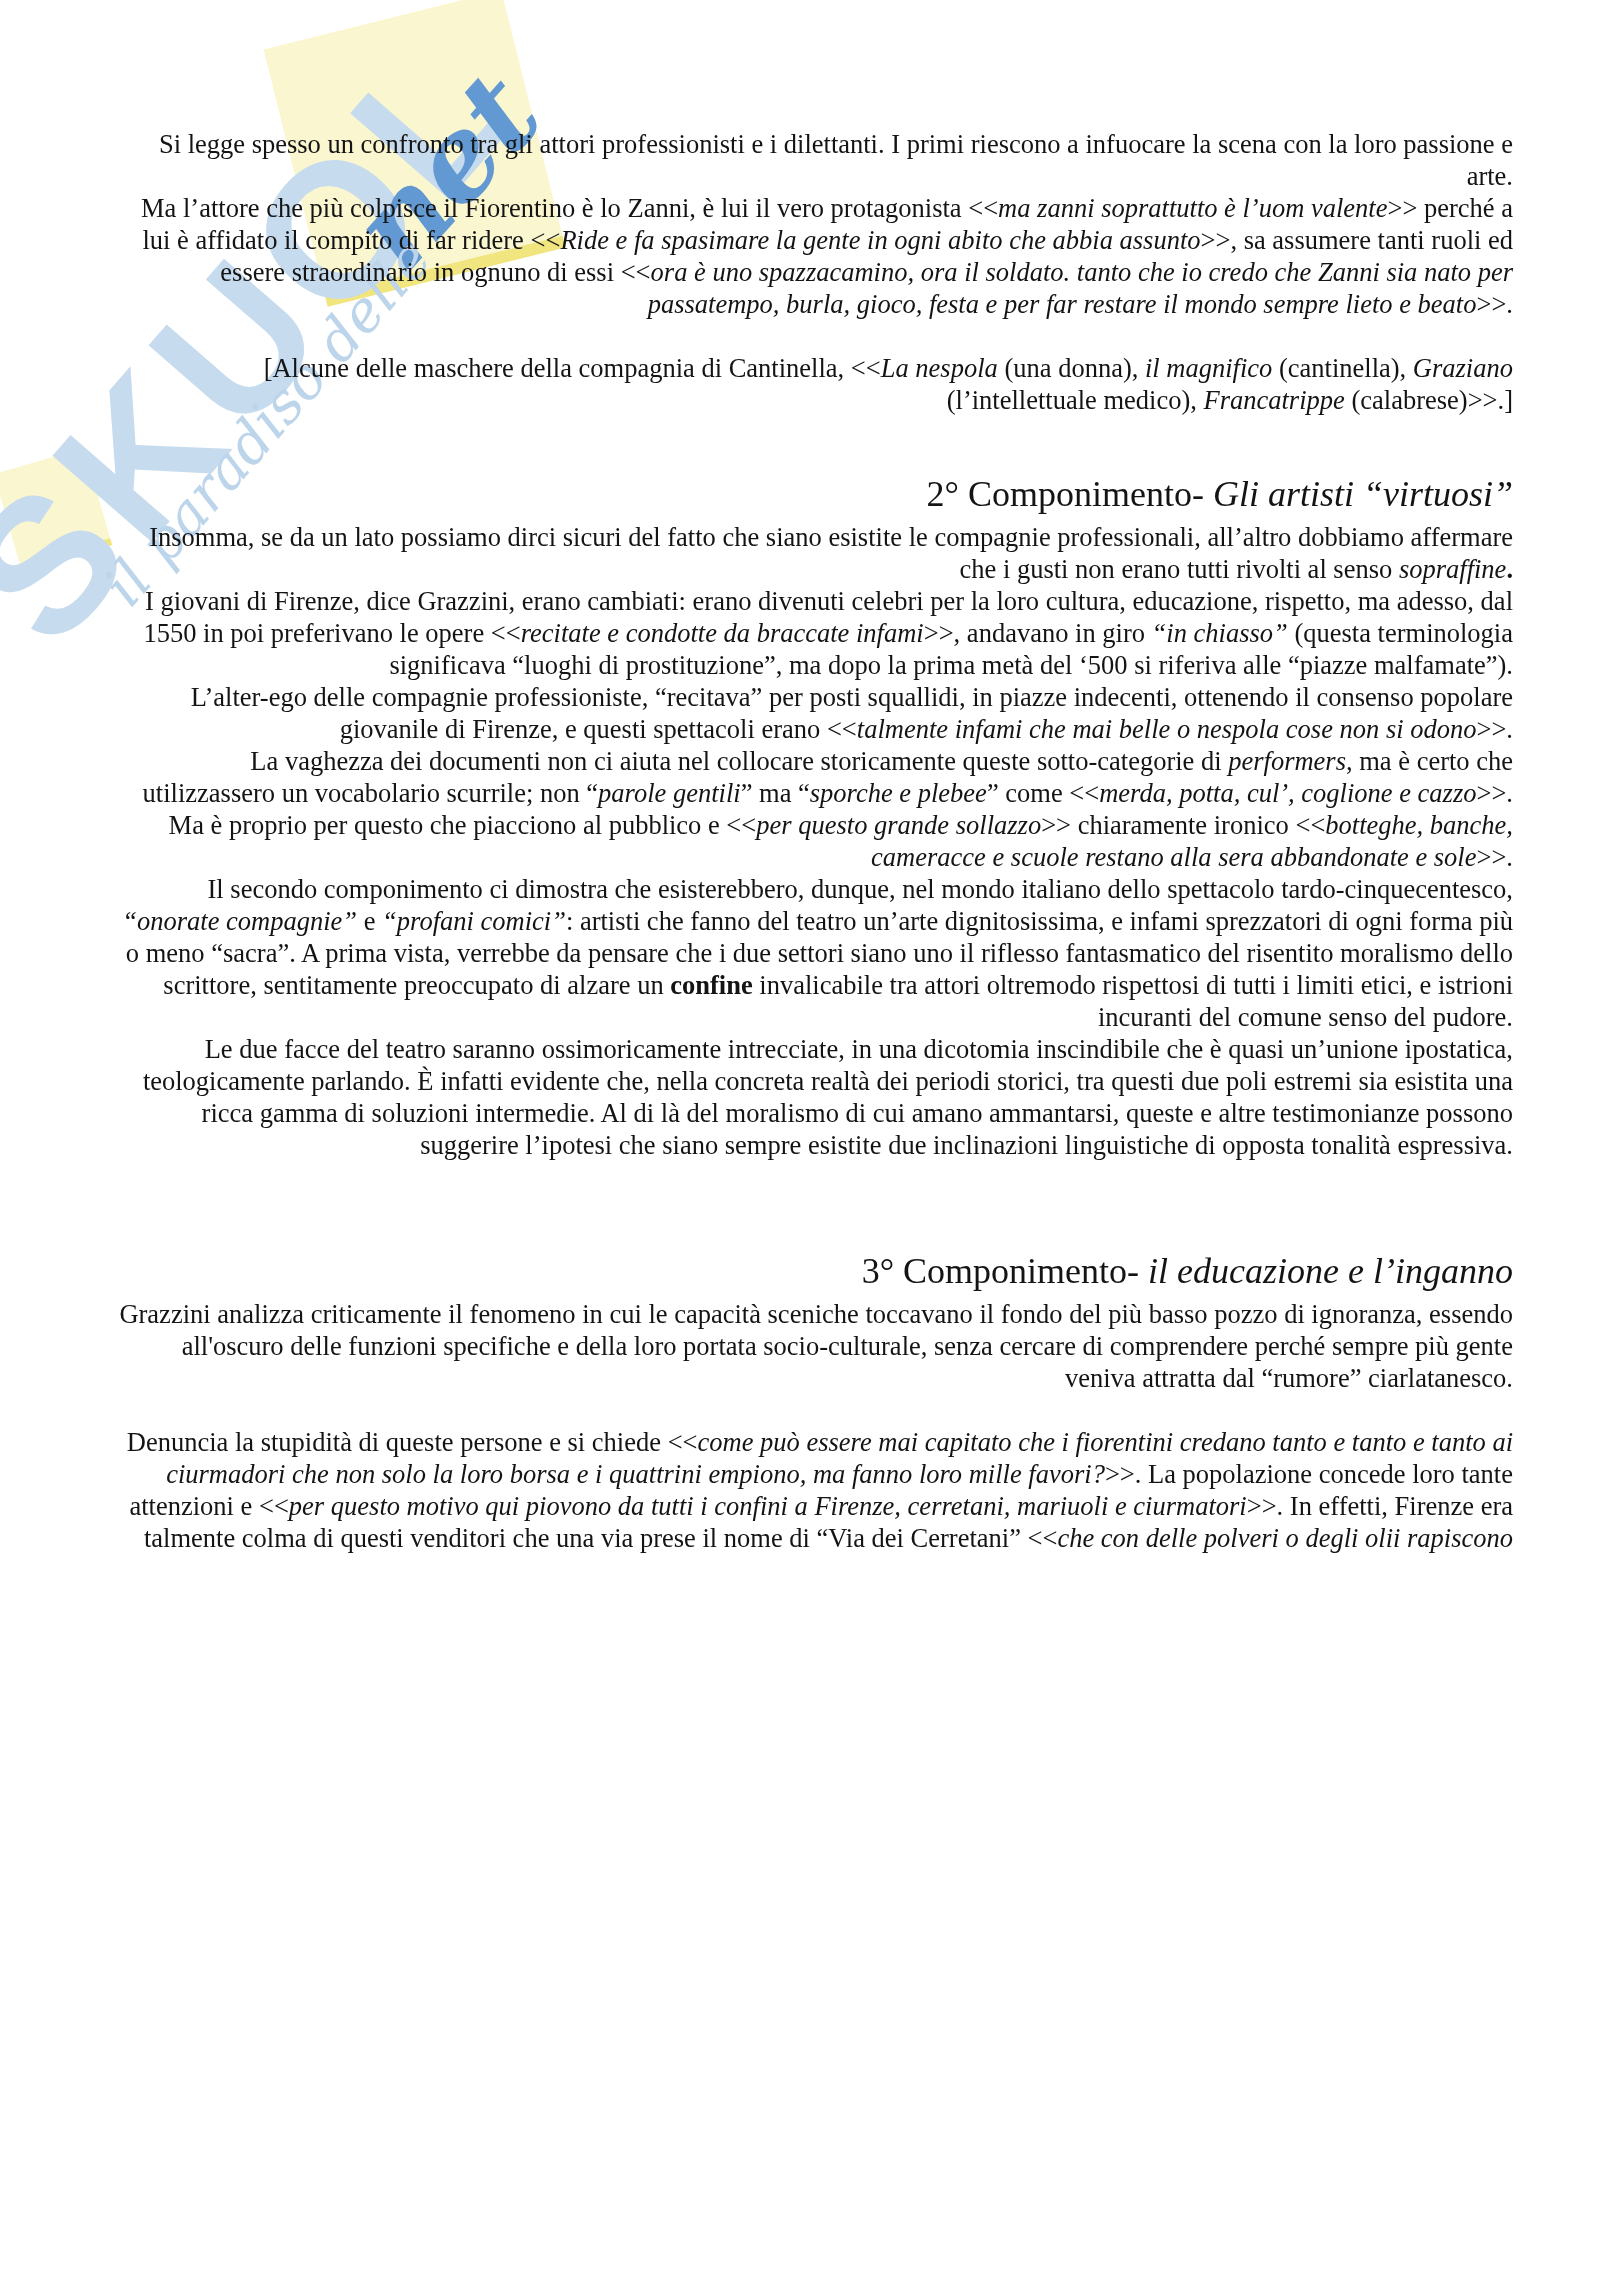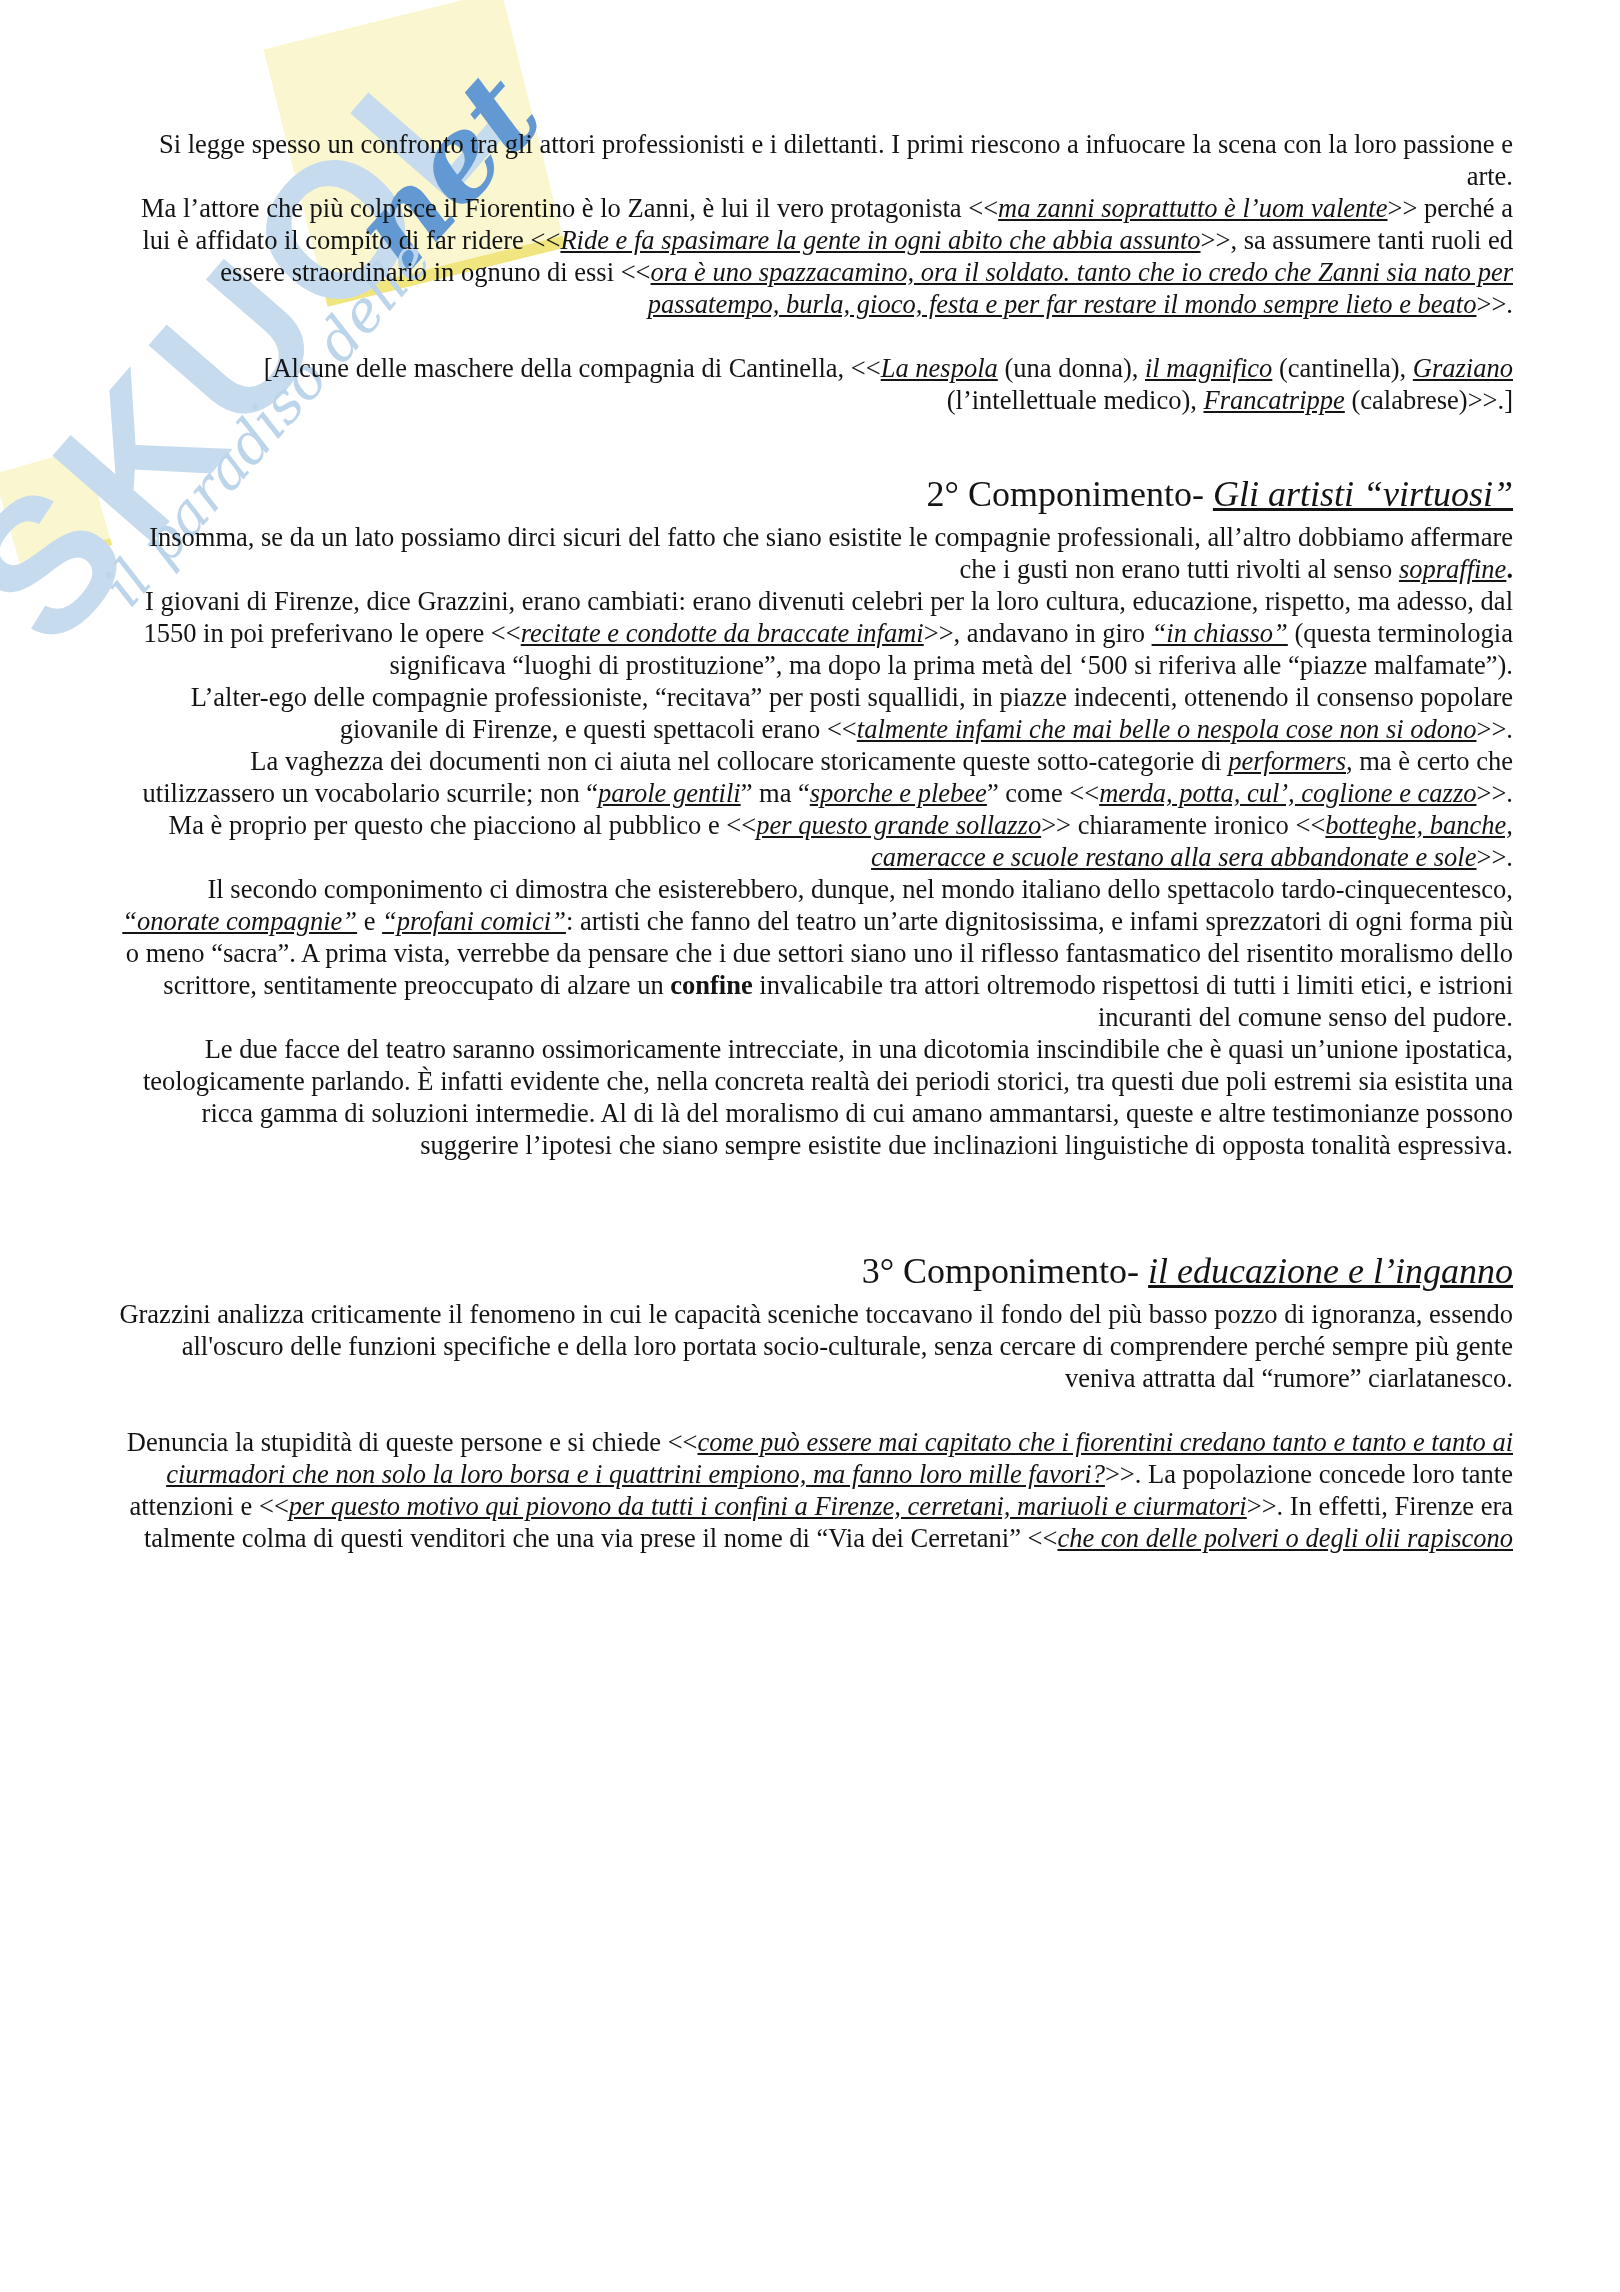--- a/index.html
+++ b/index.html
@@ -91,21 +91,21 @@
     text-align: right;
   }
   .doc p.paragraph { margin: 0; }
   .doc h2.heading {
     margin: 57px 0 4.9px 0;
     font-size: 36px;
     line-height: 43px;
     font-weight: normal;
   }
   .doc .spacer { height: 32px; }
-  .it { font-style: italic; text-decoration: underline; }
+  .it { font-style: italic; }
   .bo { font-weight: bold; }
 </style>
 </head>
 <body>
 
 <div class="wm">
   <div class="wm-diamond"></div>
   <div class="wm-diamond-small"></div>
   <div class="wm-letters">SKUOL</div>
   <div class="wm-script">net</div>

